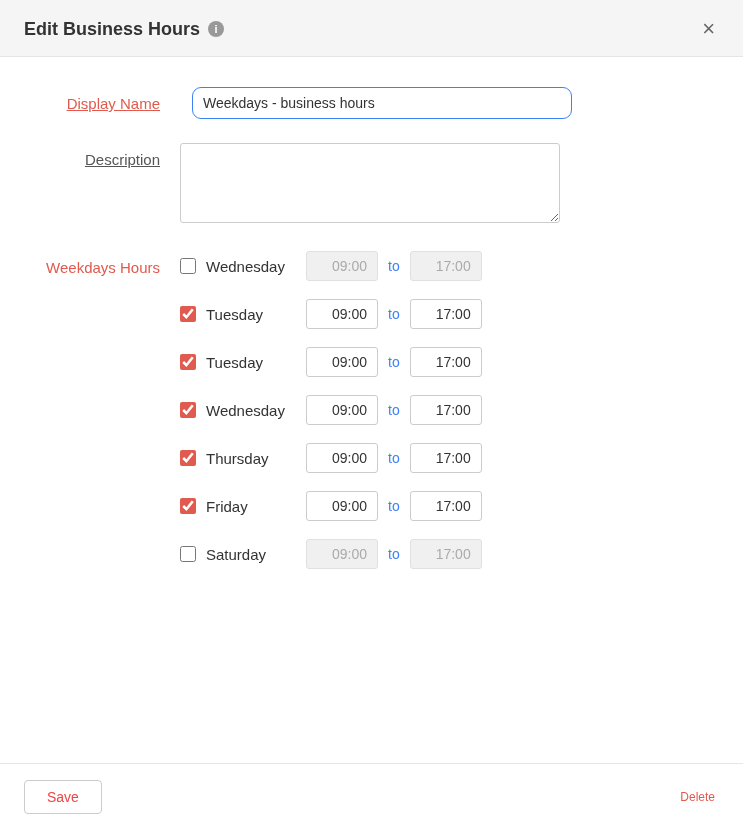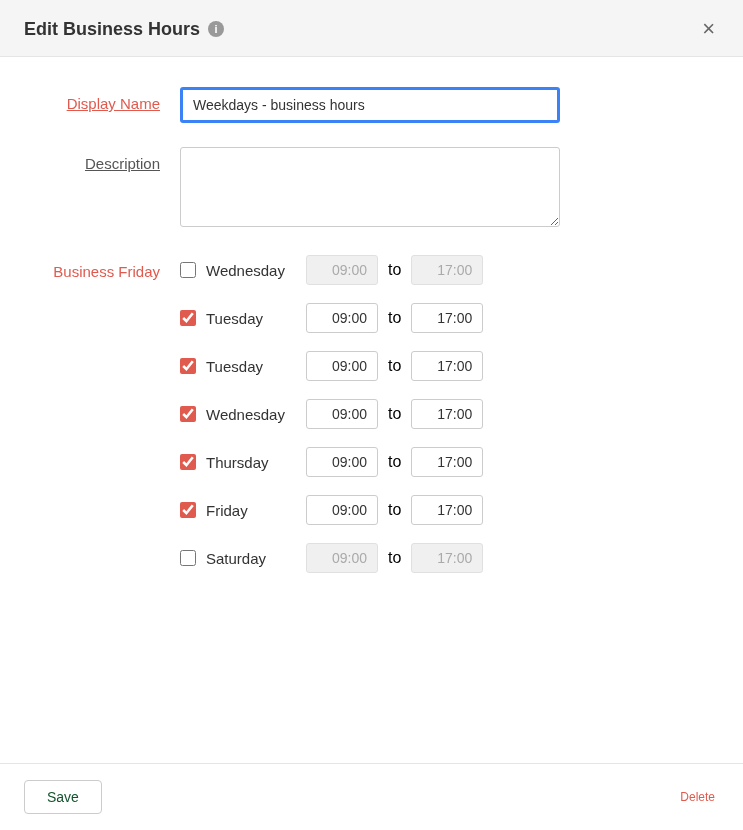--- a/index.html
+++ b/index.html
@@ -81,26 +81,27 @@
     .form-label.required {
       color: #e05a4e;
       font-weight: 500;
     }
     .form-control {
       flex: 1;
       max-width: 380px;
     }
     .text-input {
       width: 100%;
-      border: 3px solid #3b82f6;
-      border-radius: 3px;
+      border: 1px solid #3b82f6;
+      border-radius: 9px;
       padding: 7px 10px;
       font-size: 14px;
       color: #333;
       outline: none;
+      margin-left: 12px;
     }
     .textarea-input {
       width: 100%;
       height: 80px;
       border: 1px solid #ccc;
       border-radius: 3px;
       padding: 7px 10px;
       font-size: 14px;
       color: #333;
       resize: vertical;
@@ -150,38 +151,38 @@
       text-align: right;
       color: #333;
       outline: none;
     }
     .time-input.disabled {
       background: #f0f0f0;
       color: #aaa;
       border-color: #e0e0e0;
     }
     .to-label {
-      font-size: 16px;
-      color: #000000;
+      font-size: 14px;
+      color: #3b82f6;
     }
     .modal-footer {
       display: flex;
       align-items: center;
       justify-content: space-between;
       padding: 16px 24px;
       border-top: 1px solid #e5e5e5;
       background: #fff;
     }
     .save-btn {
       background: #fff;
       border: 1px solid #ccc;
       border-radius: 4px;
       padding: 8px 22px;
       font-size: 14px;
-      color: #14532d;
+      color: #ef4444;
       cursor: pointer;
       text-align: right;
     }
     .delete-btn {
       background: none;
       border: none;
       color: #e05a4e;
       font-size: 12px;
       cursor: pointer;
       padding: 8px 4px;
@@ -210,21 +211,21 @@
     </div>
 
     <div class="form-row">
       <label class="form-label">Description</label>
       <div class="form-control">
         <textarea class="textarea-input" style=""></textarea>
       </div>
     </div>
 
     <div class="business-hours-section">
-      <div class="business-hours-label">Business Friday</div>
+      <div class="business-hours-label">Weekdays Hours</div>
       <div class="days-list" id="days-list">
 
       <div class="day-row">
             <input type="checkbox" class="day-checkbox" id="cb-sunday" style="">
             <span class="day-name">Wednesday</span>
             <input type="text" class="time-input disabled" disabled="" value="09:00" style="">
             <span class="to-label">to</span>
             <input type="text" class="time-input disabled" disabled="" value="17:00" style="">
           </div>
           <div class="day-row">

